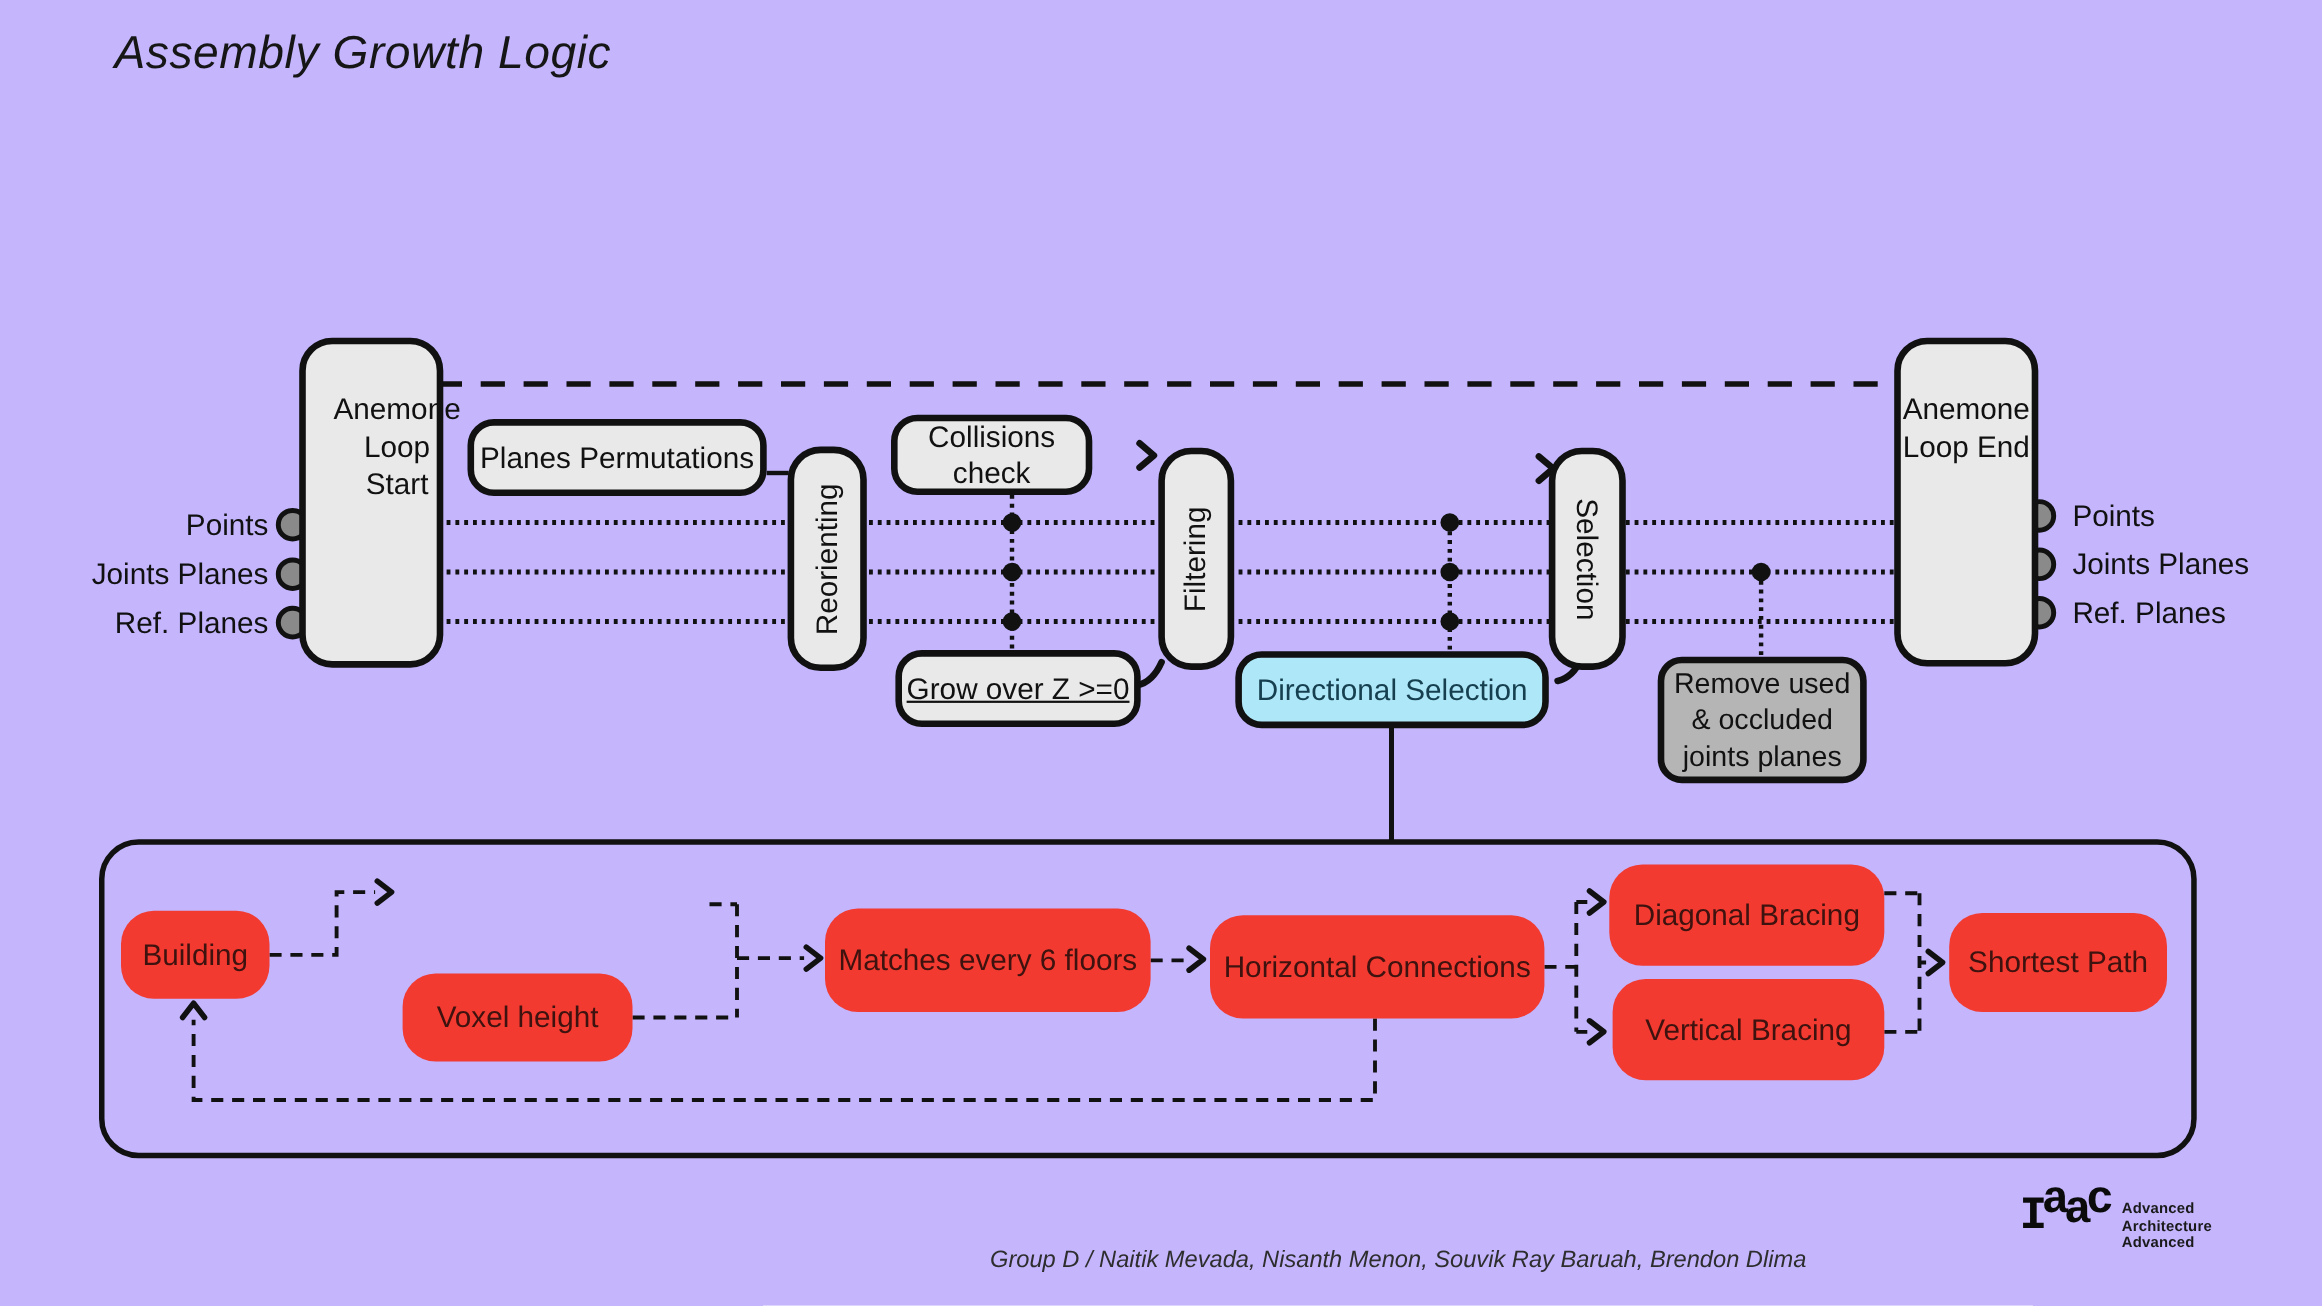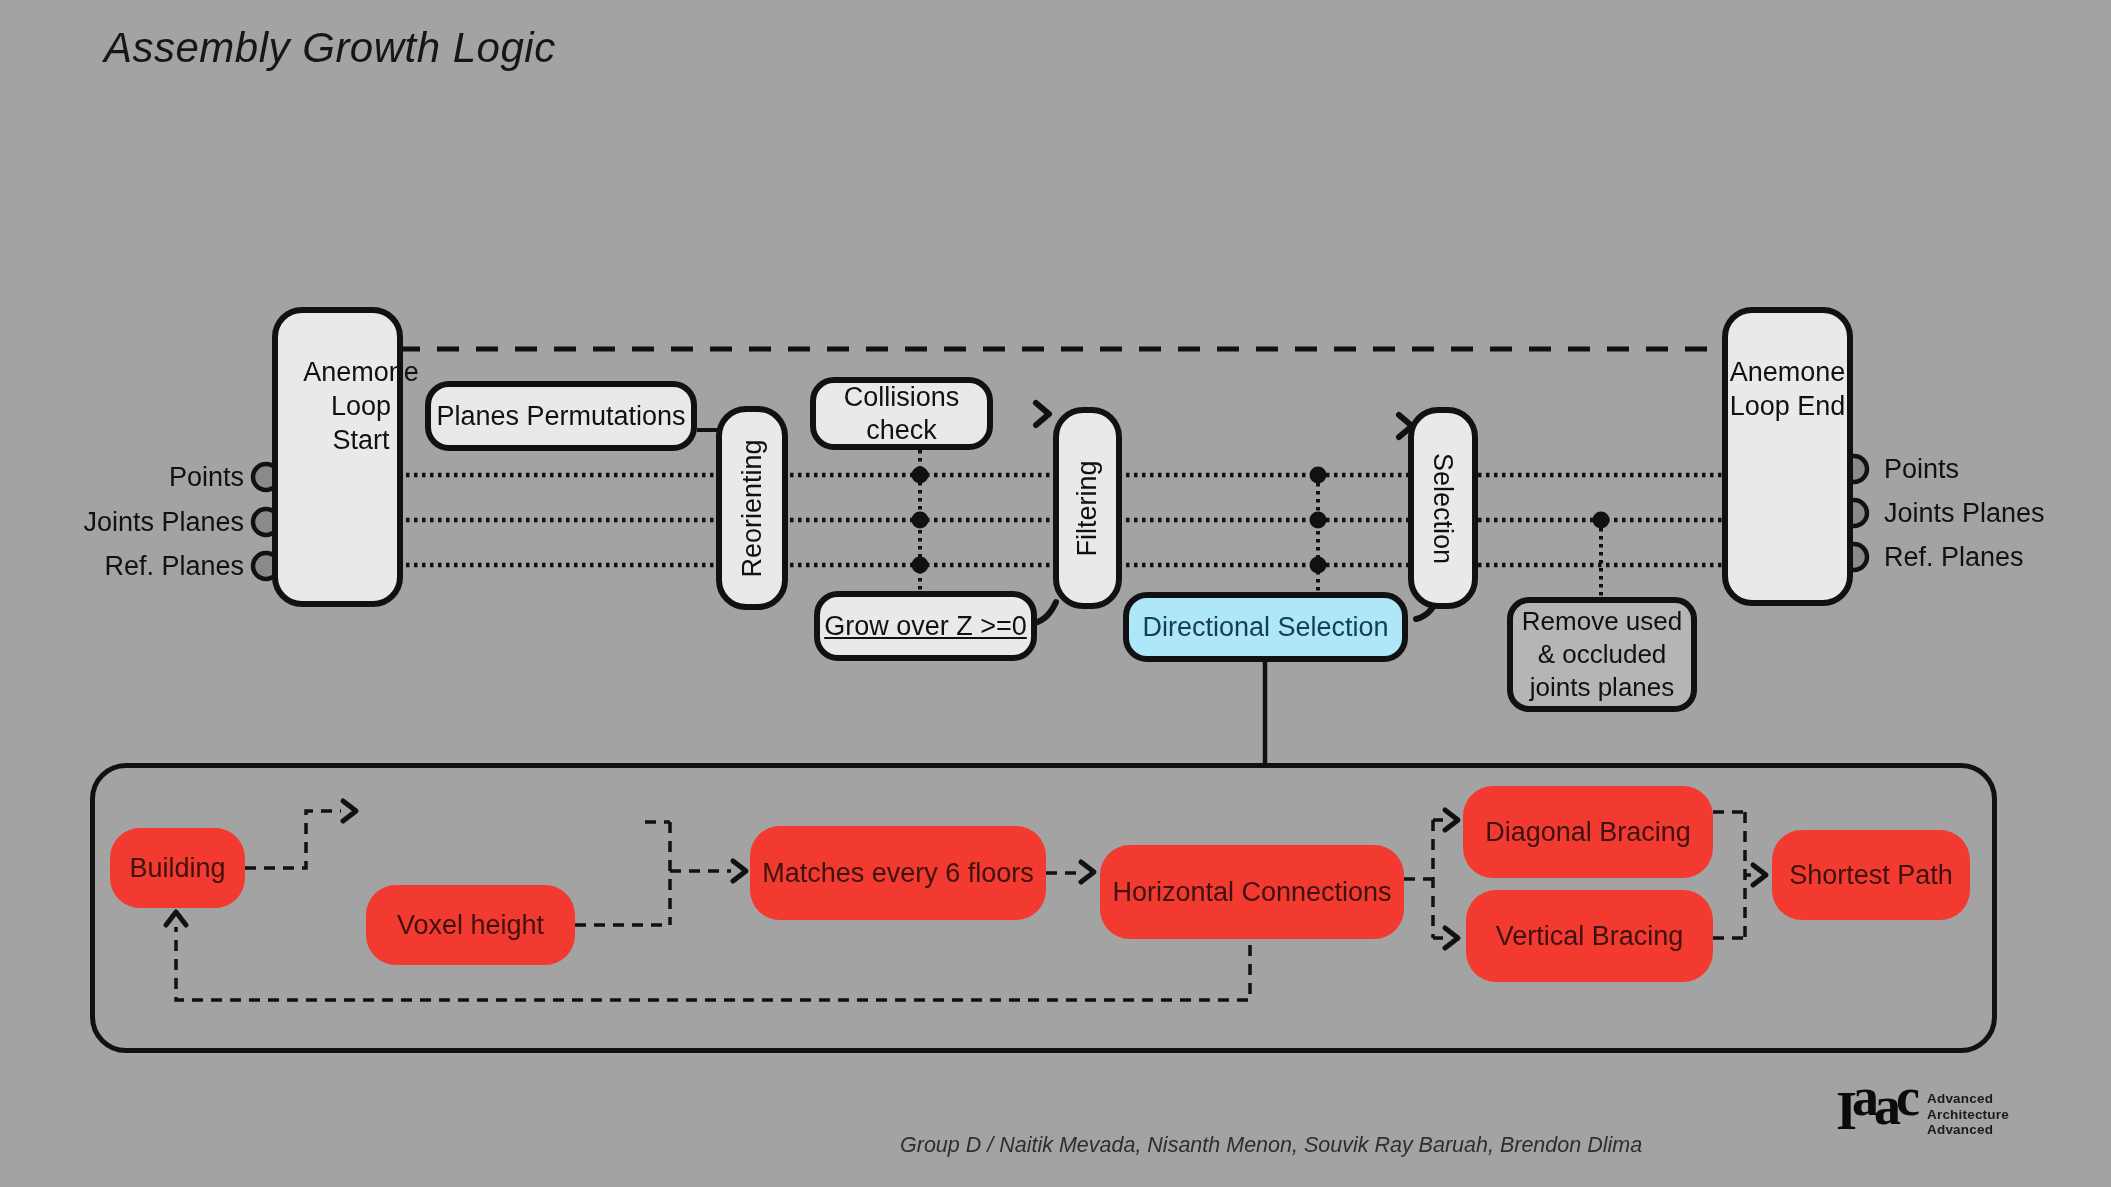--- a/index.html
+++ b/index.html
@@ -1,16 +1,16 @@
 <!DOCTYPE html>
 <html><head>
 <meta charset="utf-8">
 <style>
   html,body{margin:0;padding:0;background:#ffffff;}
-  .stage{position:relative;width:2111px;height:1187px;background:#a3a3a3;overflow:hidden;
+  .stage{position:relative;width:2111px;height:1187px;background:#c4b5fd;overflow:hidden;
          font-family:"Liberation Sans",sans-serif;color:#111;}
   .abs{position:absolute;box-sizing:border-box;}
   svg.wires{position:absolute;left:0;top:0;pointer-events:none;}
 
   .page-title{font-style:italic;font-size:42px;font-weight:400;color:#161616;letter-spacing:0.5px;}
 
   .node{position:absolute;box-sizing:border-box;background:#e9e9e9;border:6px solid #111;
         display:flex;align-items:center;justify-content:center;text-align:center;
         font-size:27px;line-height:33px;color:#111;}
   .pill{border-radius:24px;}
@@ -25,21 +25,21 @@
            font-size:27px;line-height:32px;color:#3d120f;}
   .iolabel{position:absolute;font-size:27px;line-height:32px;color:#111;white-space:nowrap;}
   .io-right{text-align:left;}
   .io-left{text-align:right;}
 
   .container-box{position:absolute;border:5px solid #111;border-radius:36px;background:transparent;}
 
   .credits{position:absolute;font-style:italic;font-size:21.5px;color:#2e2e2e;text-align:left;}
 
   .logo{position:absolute;display:flex;align-items:flex-start;}
-  .logo-word{font-family:Liberation Serif, serif;font-weight:700;font-size:54px;line-height:1;
+  .logo-word{font-family:Liberation Mono, monospace;font-weight:700;font-size:42px;line-height:1;
              letter-spacing:-5px;color:#0b0b0b;}
   .logo-word .lg-l{display:inline-block;}
   .logo-word .lg-l1{transform:translateY(-14px);}
   .logo-word .lg-l2{transform:translateY(-5px);}
   .logo-word .lg-l3{transform:translateY(-14px);}
   .logo-sub{margin-left:12px;padding-top:7px;font-size:13.5px;font-weight:700;line-height:15.5px;
             letter-spacing:0.2px;color:#1a1a1a;}
 </style>
 </head>
 <body>
@@ -162,21 +162,21 @@
 
   <div class="rednode" style="left:110px;top:828px;width:135px;height:80px;">
     <span>Building</span>
   </div>
   <div class="rednode" style="left:366px;top:885px;width:209px;height:80px;">
     <span>Voxel height</span>
   </div>
   <div class="rednode" style="left:750px;top:826px;width:296px;height:94px;">
     <span>Matches every 6 floors</span>
   </div>
-  <div class="rednode" style="left:1100px;top:832px;width:304px;height:94px;margin-top:13px;">
+  <div class="rednode" style="left:1100px;top:832px;width:304px;height:94px;">
     <span>Horizontal Connections</span>
   </div>
   <div class="rednode" style="left:1463px;top:786px;width:250px;height:92px;">
     <span>Diagonal Bracing</span>
   </div>
   <div class="rednode" style="left:1466px;top:890px;width:247px;height:92px;">
     <span>Vertical Bracing</span>
   </div>
   <div class="rednode" style="left:1772px;top:830px;width:198px;height:90px;">
     <span>Shortest Path</span>

